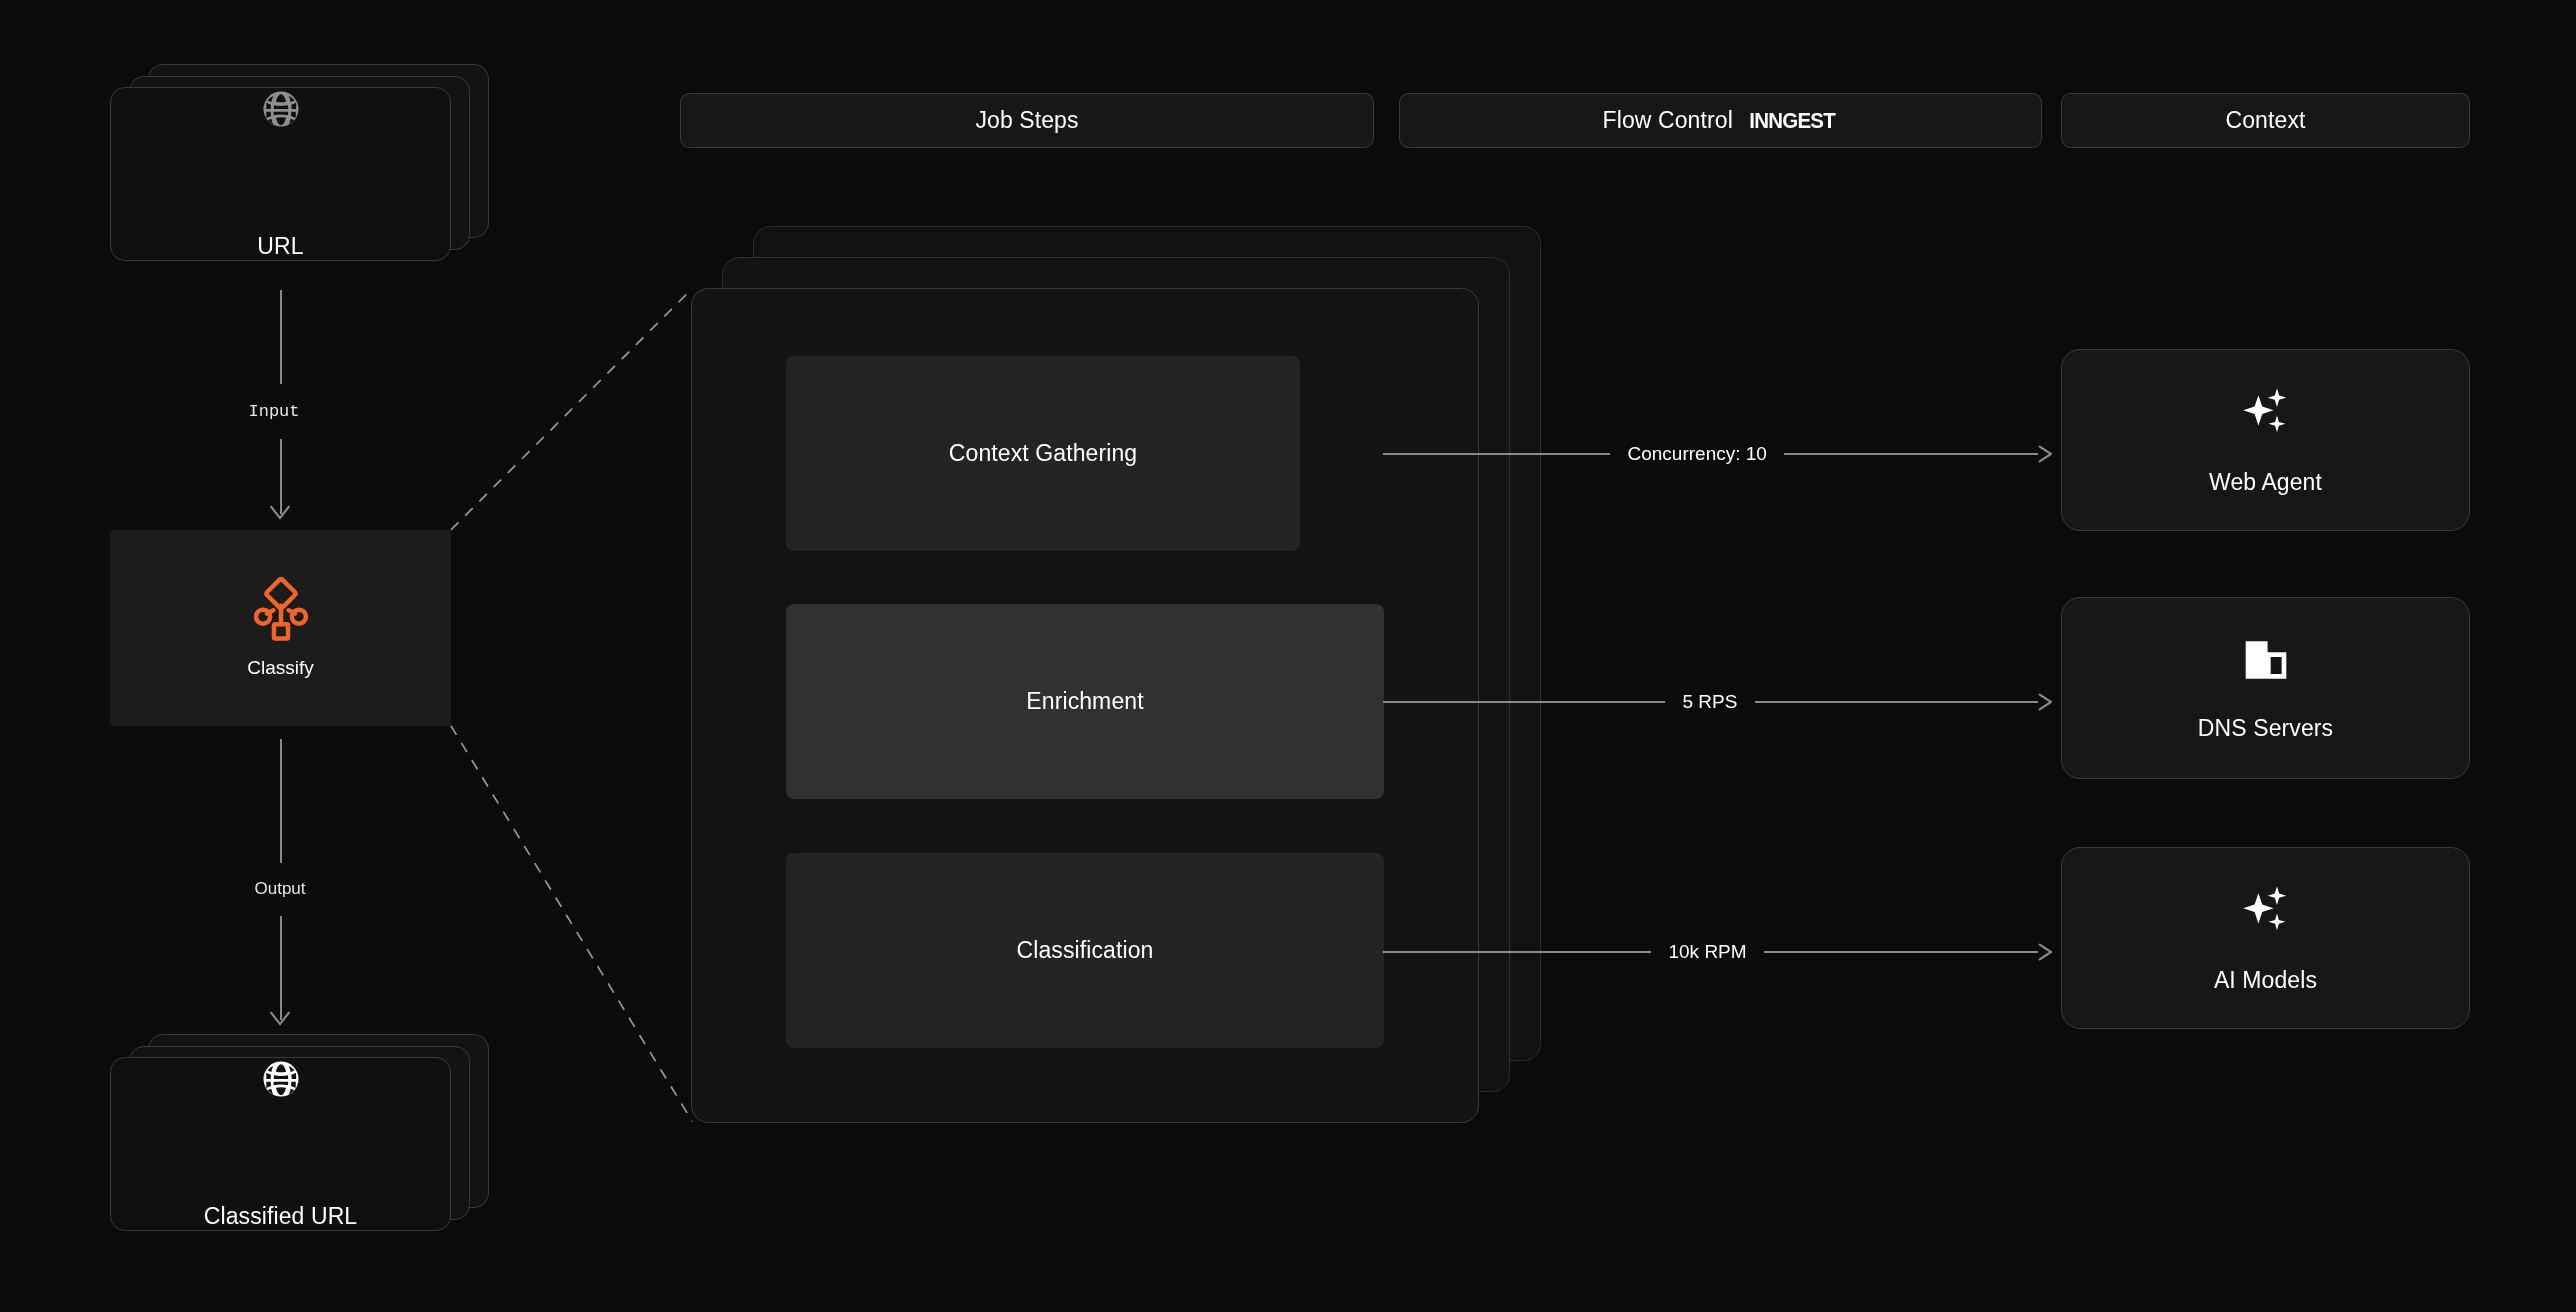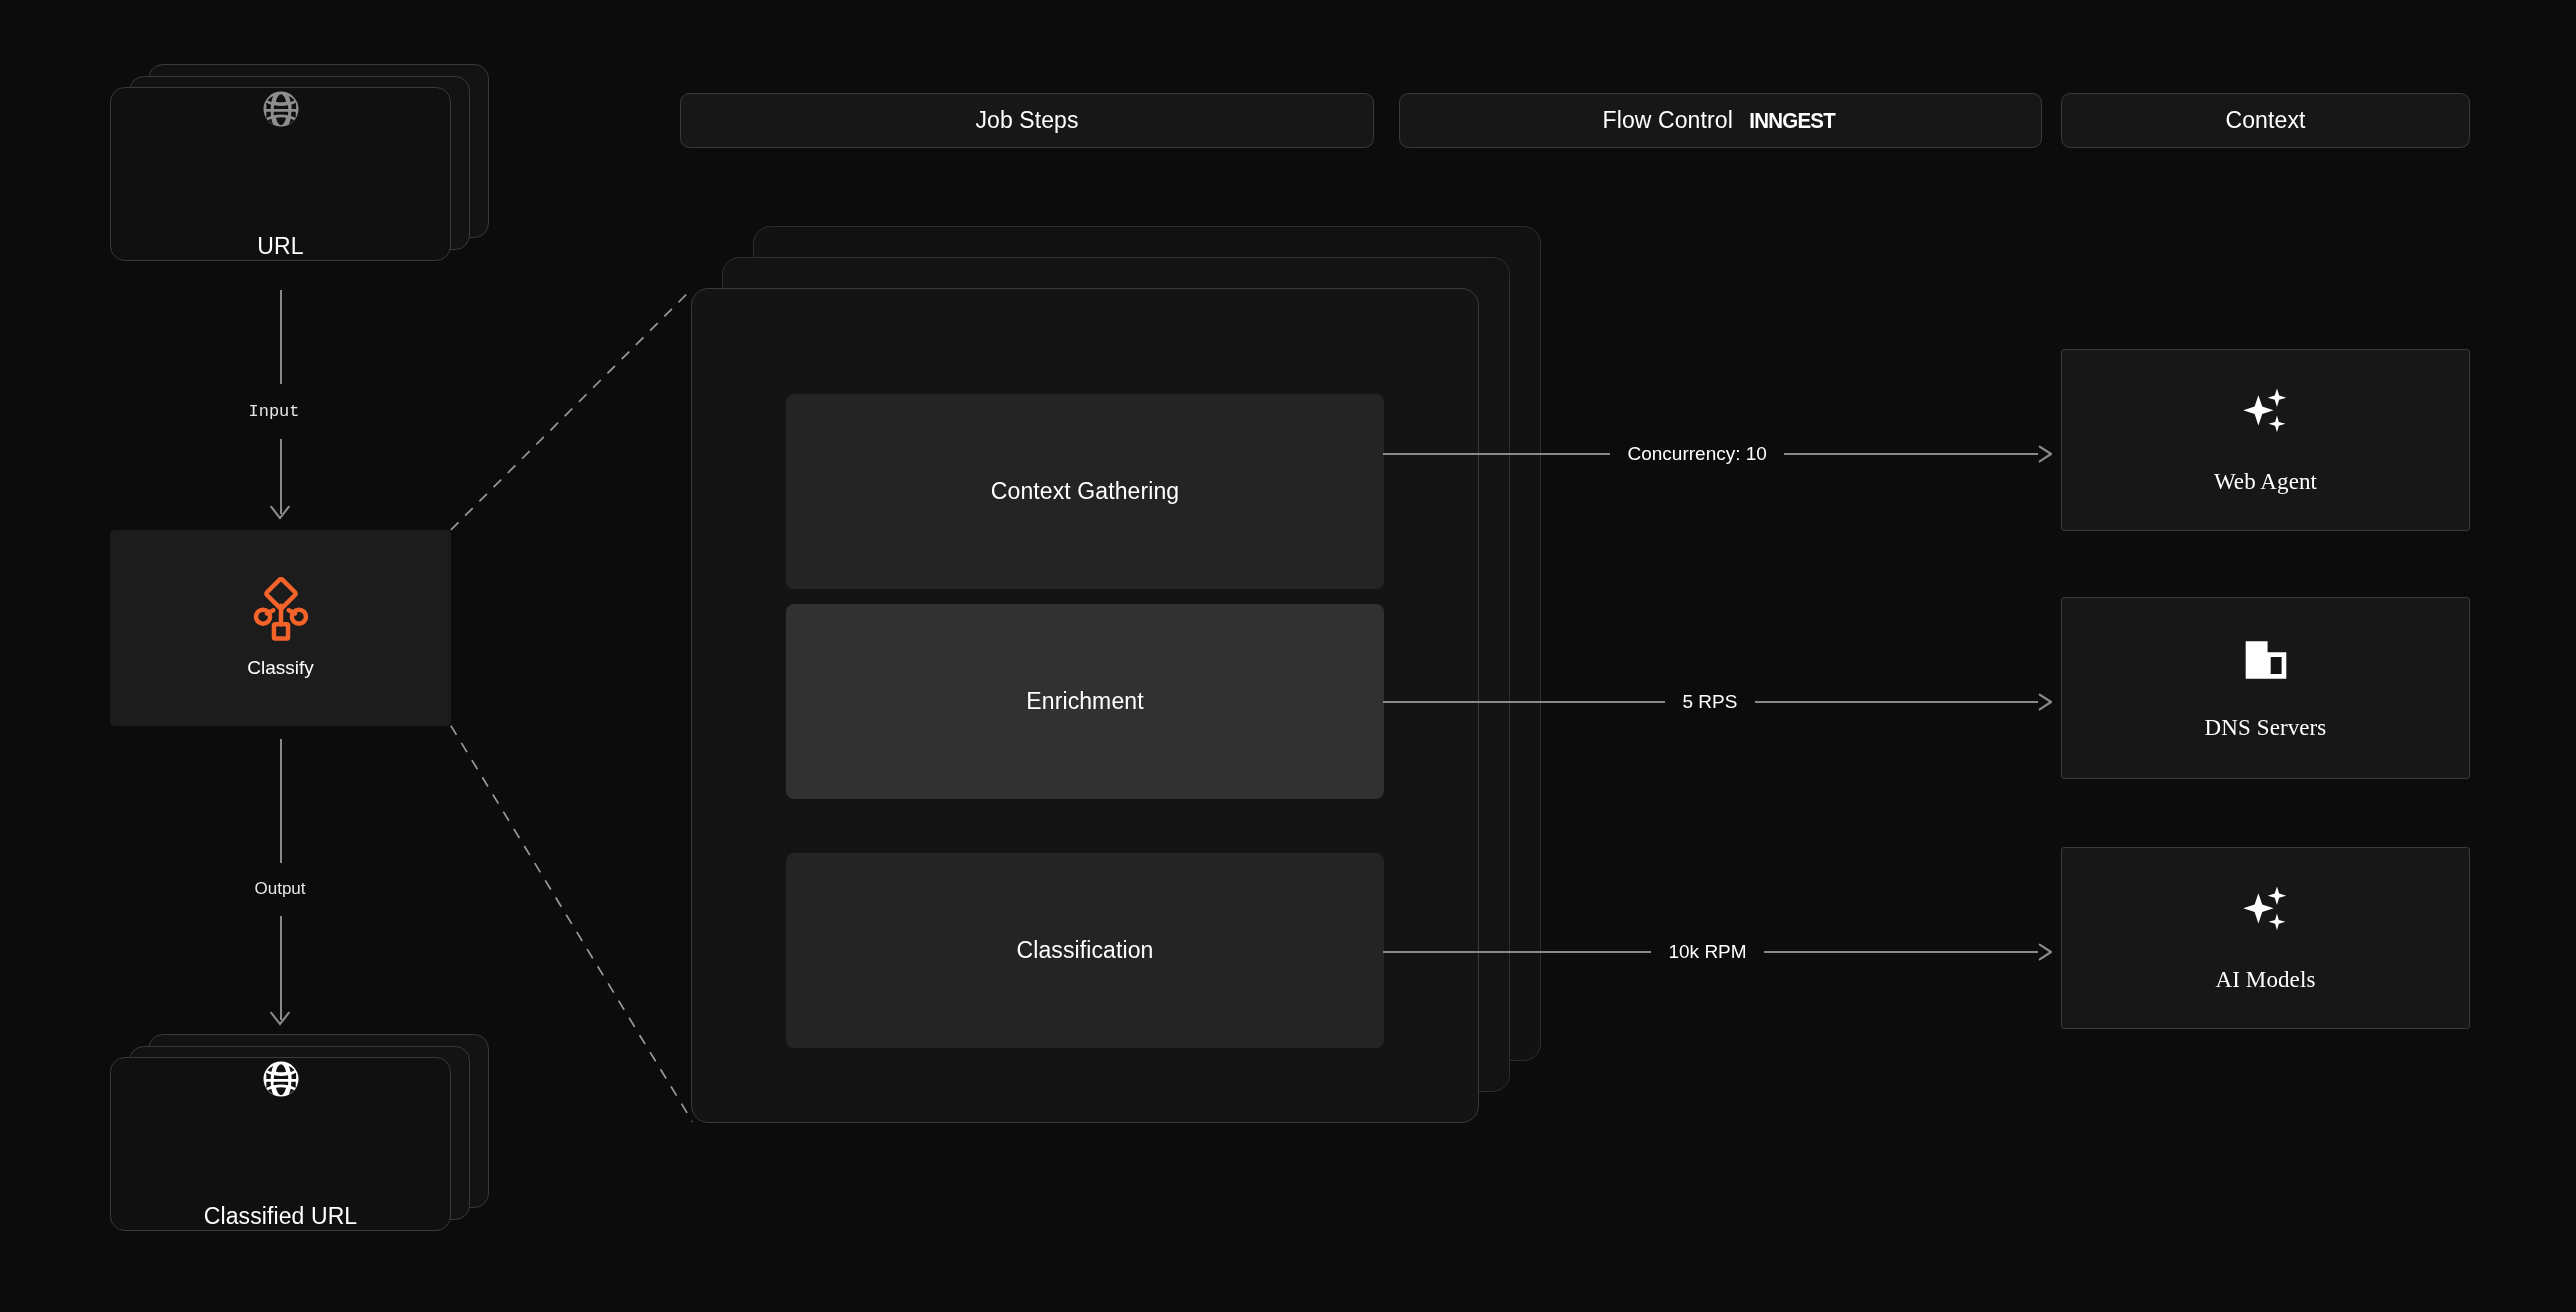--- a/index.html
+++ b/index.html
@@ -127,26 +127,25 @@
   .fseg{height:2px;background:var(--arrow);}
   .flabel{
     font-size:19px;color:#fff;white-space:nowrap;
     padding:0 2.7px;
   }
 
   
   .ctxcard{
     position:absolute;
     border:1.3px solid var(--line);
-    border-radius:3px;
+    border-radius:19px;
     background:var(--panel-2);
     display:flex;flex-direction:column;
     align-items:center;justify-content:center;
     gap:28px;
-    font-family:Liberation Serif, serif;
   }
   .ctx-label{font-size:23px;color:#fff;letter-spacing:0.1px;}
 
   
   .dashsvg{position:absolute;left:0;top:0;width:2576px;height:1312px;pointer-events:none;}
 </style>
 </head>
 <body>
 
 <div id="stage">
@@ -227,21 +226,21 @@
   </div>
 
   <div class="tab" style="left:2061px; top:93px; width:409px;">
     <span class="tab-label">Context</span>
   </div>
 
   <div class="bigstack" style="left:691px; top:288px; width:788px; height:835px;">
     <div class="blayer b3" style="width:788px;height:835px;"></div>
     <div class="blayer b2" style="width:788px;height:835px;"></div>
     <div class="blayer b1" style="width:788px;height:835px;">
-      <div class="step" style="left:94px; top:67px; width:598px; height:195px;margin-top:38px;">
+      <div class="step" style="left:94px; top:67px; width:514px; height:195px;">
         <span class="step-label">Context Gathering</span>
       </div>
       <div class="step hl" style="left:94px; top:315px; width:598px; height:195px;">
         <span class="step-label">Enrichment</span>
       </div>
       <div class="step" style="left:94px; top:564px; width:598px; height:195px;">
         <span class="step-label">Classification</span>
       </div>
     </div>
   </div>

